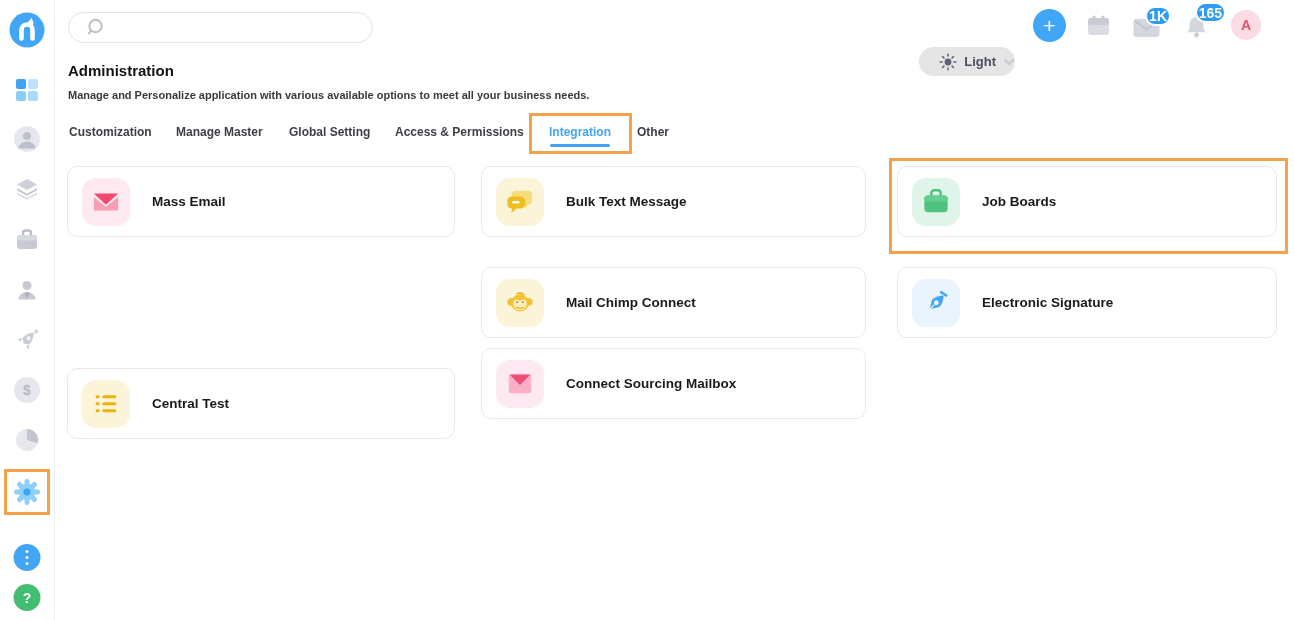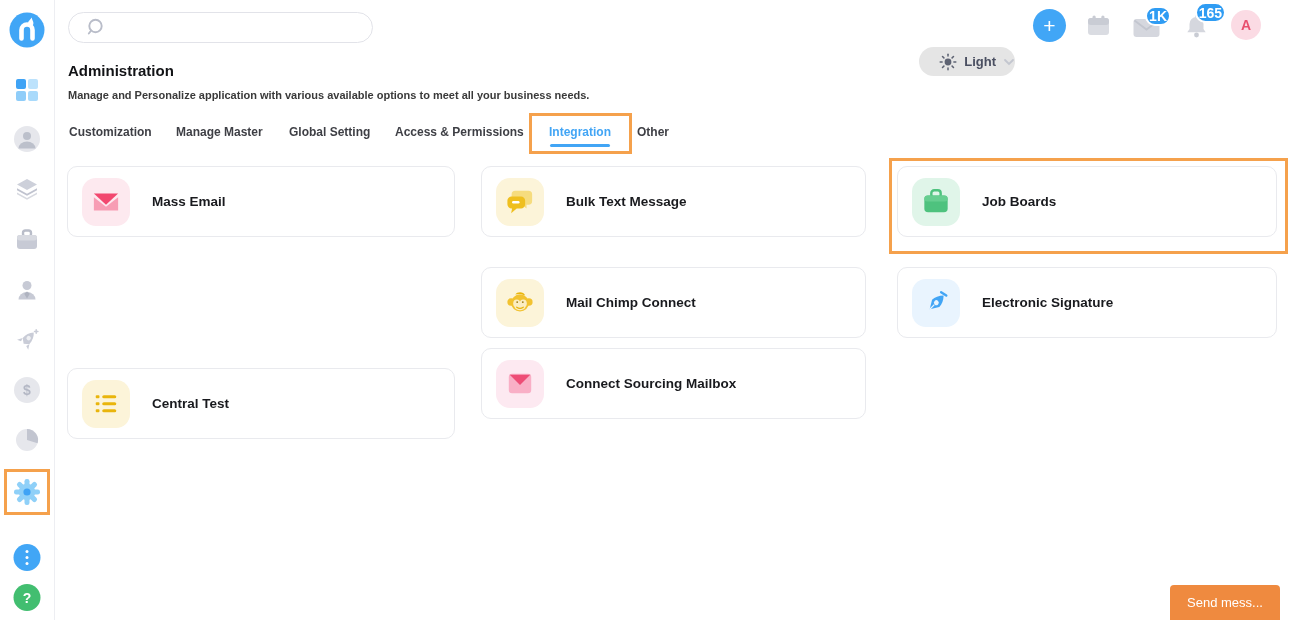--- a/index.html
+++ b/index.html
@@ -314,15 +314,14 @@
   <div class="card" style="left:481px; top:348px; width:385px">
     <div class="tile t-pink2">
       <svg width="28" height="28" viewBox="0 0 30 30">
         <rect x="3" y="4" width="24" height="21" rx="3.5" fill="#F9AFC6"></rect>
         <path d="M4 5 h22 l-11 11 z" fill="#EE4D76"></path>
       </svg>
     </div>
     <span class="lbl">Connect Sourcing Mailbox</span>
   </div>
 
-  <button class="send-btn">Send mess...</button>
 
 </div>
 
 </body></html>

